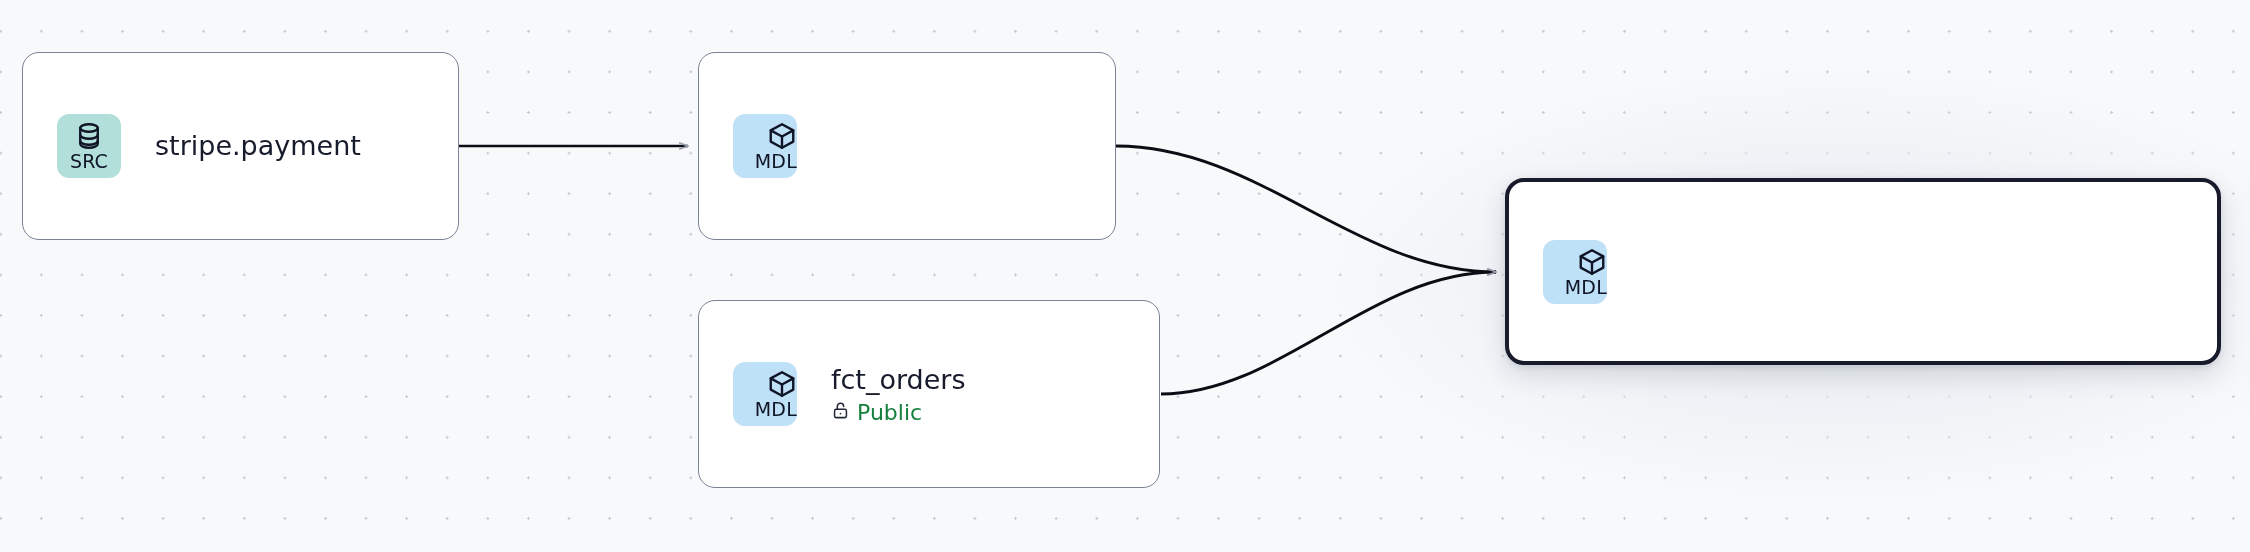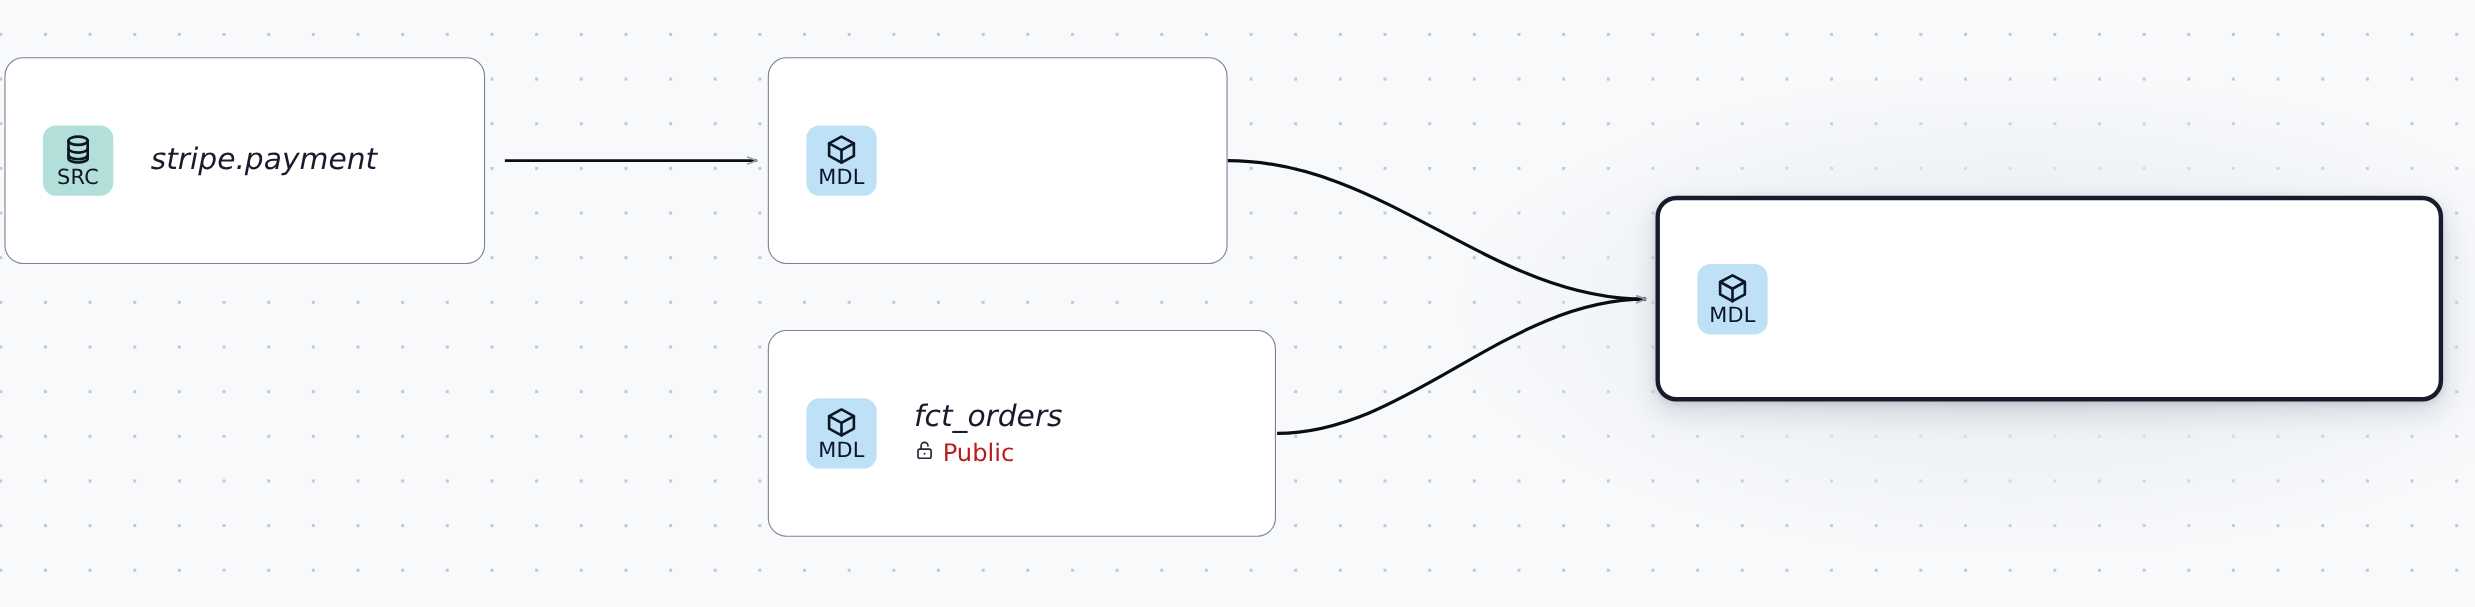--- a/index.html
+++ b/index.html
@@ -64,21 +64,21 @@
     width: 64px;
     height: 64px;
     border-radius: 12px;
     display: flex;
     flex-direction: column;
     align-items: center;
     justify-content: center;
     flex: 0 0 auto;
   }
   .badge-src { background: #b3dfdb; }
-  .badge-mdl { background: #bfe1f7; }
+  .badge-mdl { background: #bfe1f7; align-items: flex-end; }
 
   .badge svg { display: block; }
 
   .badge-label {
     font-size: 19px;
     line-height: 19px;
     letter-spacing: 0.2px;
     color: #0f1426;
     margin-top: 1px;
     font-family: "DejaVu Sans", "Liberation Sans", sans-serif;
@@ -88,37 +88,36 @@
     display: flex;
     flex-direction: column;
     justify-content: center;
   }
 
   .node-title {
     font-size: 27px;
     line-height: 32px;
     color: #171b2b;
     white-space: nowrap;
-    font-style: italic;
   }
 
   .node-meta {
     display: flex;
     align-items: center;
     gap: 7px;
     margin-top: 5px;
     font-size: 22px;
     line-height: 24px;
-    color: #b91c1c;
+    color: #15803d;
     white-space: nowrap;
   }
 
   
   #node-stripe-payment {
-    left: 4px; top: 52px; width: 437px; height: 188px;
+    left: 22px; top: 52px; width: 437px; height: 188px;
     padding-left: 34px; gap: 34px;
   }
   #node-stg-payments {
     left: 698px; top: 52px; width: 418px; height: 188px;
     padding-left: 34px; gap: 34px;
   }
   #node-fct-orders {
     left: 698px; top: 300px; width: 462px; height: 188px;
     padding-left: 34px; gap: 34px;
   }

